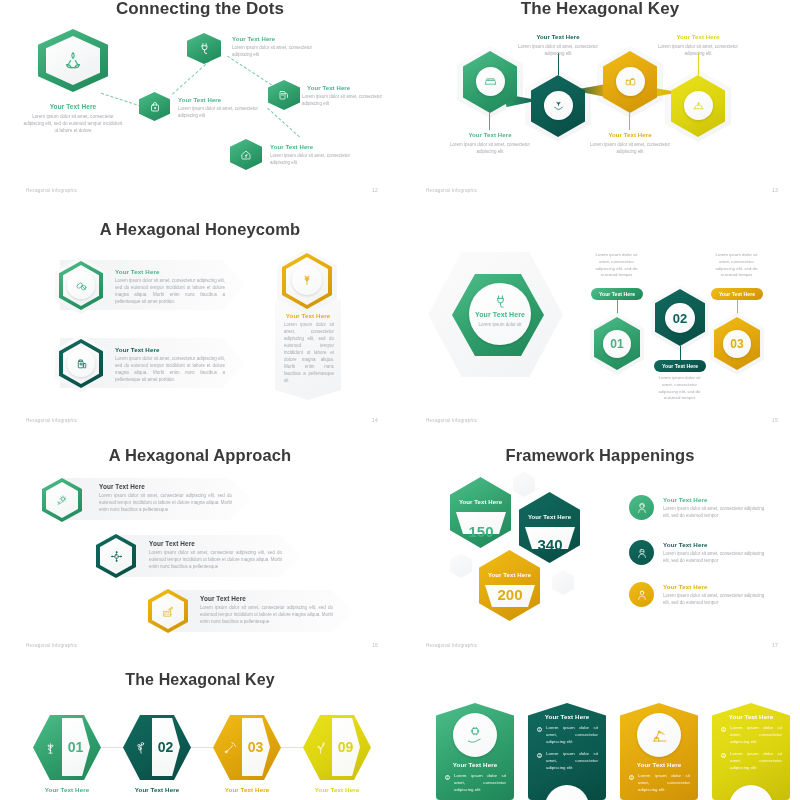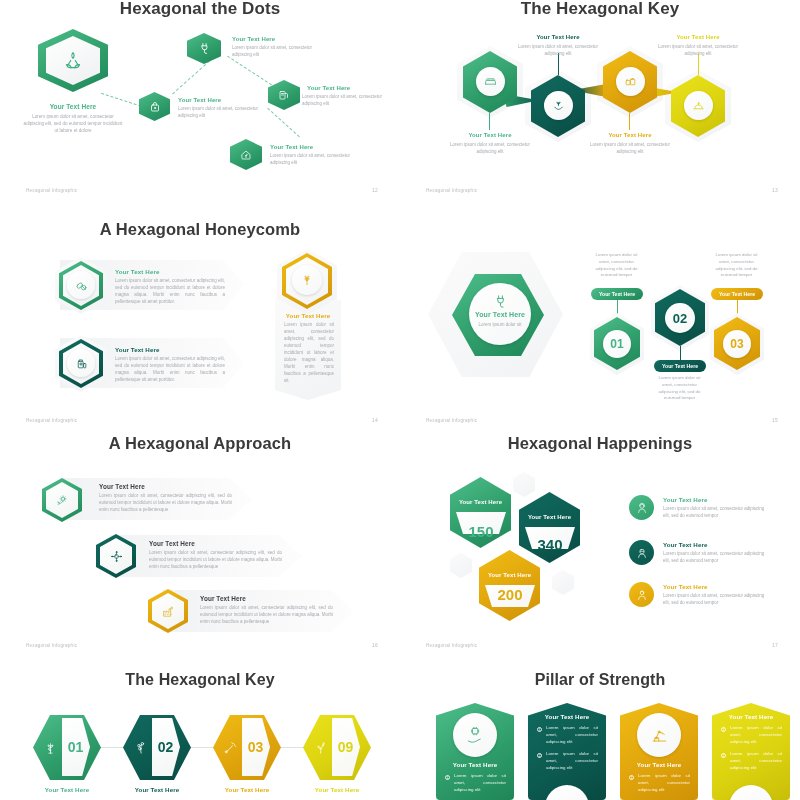--- a/index.html
+++ b/index.html
@@ -10,21 +10,21 @@
     grid-template-columns:400px 400px;
     grid-template-rows:200px 230px 225px 145px; }
 
   .slide { position:relative; background:#fff; overflow:hidden; }
   .slide-inner { position:absolute; inset:0; }
 
   .title { position:absolute; left:0; right:0; text-align:center;
     font-weight:bold; color:#3a3a3c; letter-spacing:.1px; }
   .t-r1 { top:-1px; font-size:17px; }
   .t-r2 { top:20px; font-size:16.5px; }
-  .t-r3 { top:4px; font-size:16.5px; }
+  .t-r3 { top:16px; font-size:16.5px; }
   .t-r4 { top:16px; font-size:16px; }
 
   .footer { position:absolute; bottom:7px; left:26px; right:22px;
     display:flex; justify-content:space-between; align-items:center;
     font-size:4.6px; color:#b9bcc0; letter-spacing:.25px; }
   .pageno { font-size:5px; color:#b9bcc0; }
 
   
   .hex { position:absolute; clip-path:polygon(50% 0%,100% 25%,100% 75%,50% 100%,0% 75%,0% 25%); }
   .hexw { position:absolute; clip-path:polygon(25% 0%,75% 0%,100% 50%,75% 100%,25% 100%,0% 50%); }
@@ -71,21 +71,21 @@
     border:.8px solid rgba(255,255,255,.85); display:flex;
     align-items:center; justify-content:center; font-size:3px; color:#fff; }
 </style>
 </head>
 <body>
 
 <div class="grid">
 
   <div class="slide">
     <div class="slide-inner">
-      <div class="title t-r1">Hexagonal the Dots</div>
+      <div class="title t-r1">Connecting the Dots</div>
 
       <div class="dash" style="left:100px;top:100px;width:47px;transform:rotate(18deg);"></div>
       <div class="dash" style="left:166px;top:77px;width:50px;transform:rotate(-42deg);"></div>
       <div class="dash" style="left:223px;top:70px;width:53px;transform:rotate(33deg);"></div>
       <div class="dash" style="left:262px;top:122px;width:43px;transform:rotate(42deg);"></div>
 
       <div class="hex g-green shadow-soft" style="left:38px;top:29px;width:70px;height:63px;"></div>
       <div class="hex" style="left:46px;top:36px;width:54px;height:49px;background:linear-gradient(150deg,#ffffff,#eef0f1);"></div>
       <div class="ic" style="left:53px;top:43px;width:40px;height:35px;">
         <svg width="22" height="22" viewBox="0 0 24 24" fill="none" stroke="#3fae80" stroke-width="1.3" stroke-linecap="round">
@@ -376,21 +376,21 @@
 
       <div class="footer">
         <span>Hexagonal Infographic</span>
         <span class="pageno">16</span>
       </div>
     </div>
   </div>
 
   <div class="slide">
     <div class="slide-inner">
-      <div class="title t-r3">Hexagonal Happenings</div>
+      <div class="title t-r3">Framework Happenings</div>
 
       <div class="hex g-ghost" style="left:113px;top:42px;width:22px;height:25px;"></div>
       <div class="hex g-ghost" style="left:50px;top:123px;width:22px;height:25px;"></div>
       <div class="hex g-ghost" style="left:152px;top:140px;width:22px;height:25px;"></div>
 
       <div class="hex g-green shadow-soft" style="left:50px;top:47px;width:61px;height:71px;"></div>
       <div style="position:absolute;left:56px;top:82px;width:50px;height:22px;background:linear-gradient(150deg,#ffffff,#f5f6f7);clip-path:polygon(0% 0%,100% 0%,86% 100%,14% 100%);"></div>
       <div class="lbl" style="left:50px;top:69px;width:61px;text-align:center;font-size:6px;color:#ffffff;">Your Text Here</div>
       <div class="numhex-txt c-green" style="left:56px;top:82px;width:50px;height:38px;font-size:15px;">150</div>
 
@@ -499,21 +499,20 @@
             <path d="M16 9c1.8-1.3 2.2-3.3 1.5-5-1.8 1.3-2.2 3.3-1.5 5z"></path>
         </svg>
       </div>
       <div class="numhex-txt c-yellow" style="left:332px;top:63px;width:27px;height:58px;font-size:14px;">09</div>
       <div class="lbl c-yellow" style="left:295px;top:131px;width:84px;text-align:center;font-size:6.2px;">Your Text Here</div>
     </div>
   </div>
 
   <div class="slide">
     <div class="slide-inner">
-      <div class="title t-r4">Pillar of Strength</div>
 
       <div class="pillar g-green shadow-soft" style="left:36px;top:48px;width:78px;height:97px;"></div>
       <div class="white-circ" style="left:53px;top:58px;width:44px;height:44px;"></div>
       <div class="ic" style="left:53px;top:58px;width:44px;height:44px;">
         <svg width="19" height="19" viewBox="0 0 24 24" fill="none" stroke="#3fae80" stroke-width="1.1" stroke-linecap="round">
           <rect x="8" y="3" width="7" height="7" rx="1.2"></rect>
             <path d="M10 3V1.8M13 3V1.8M10 10v1.2M13 10v1.2M8 5.5H6.8M8 7.5H6.8M15 5.5h1.2M15 7.5h1.2"></path>
           <path d="M3 19c3 2 7 2 10 0l5-2.5"></path>
         </svg>
       </div>

